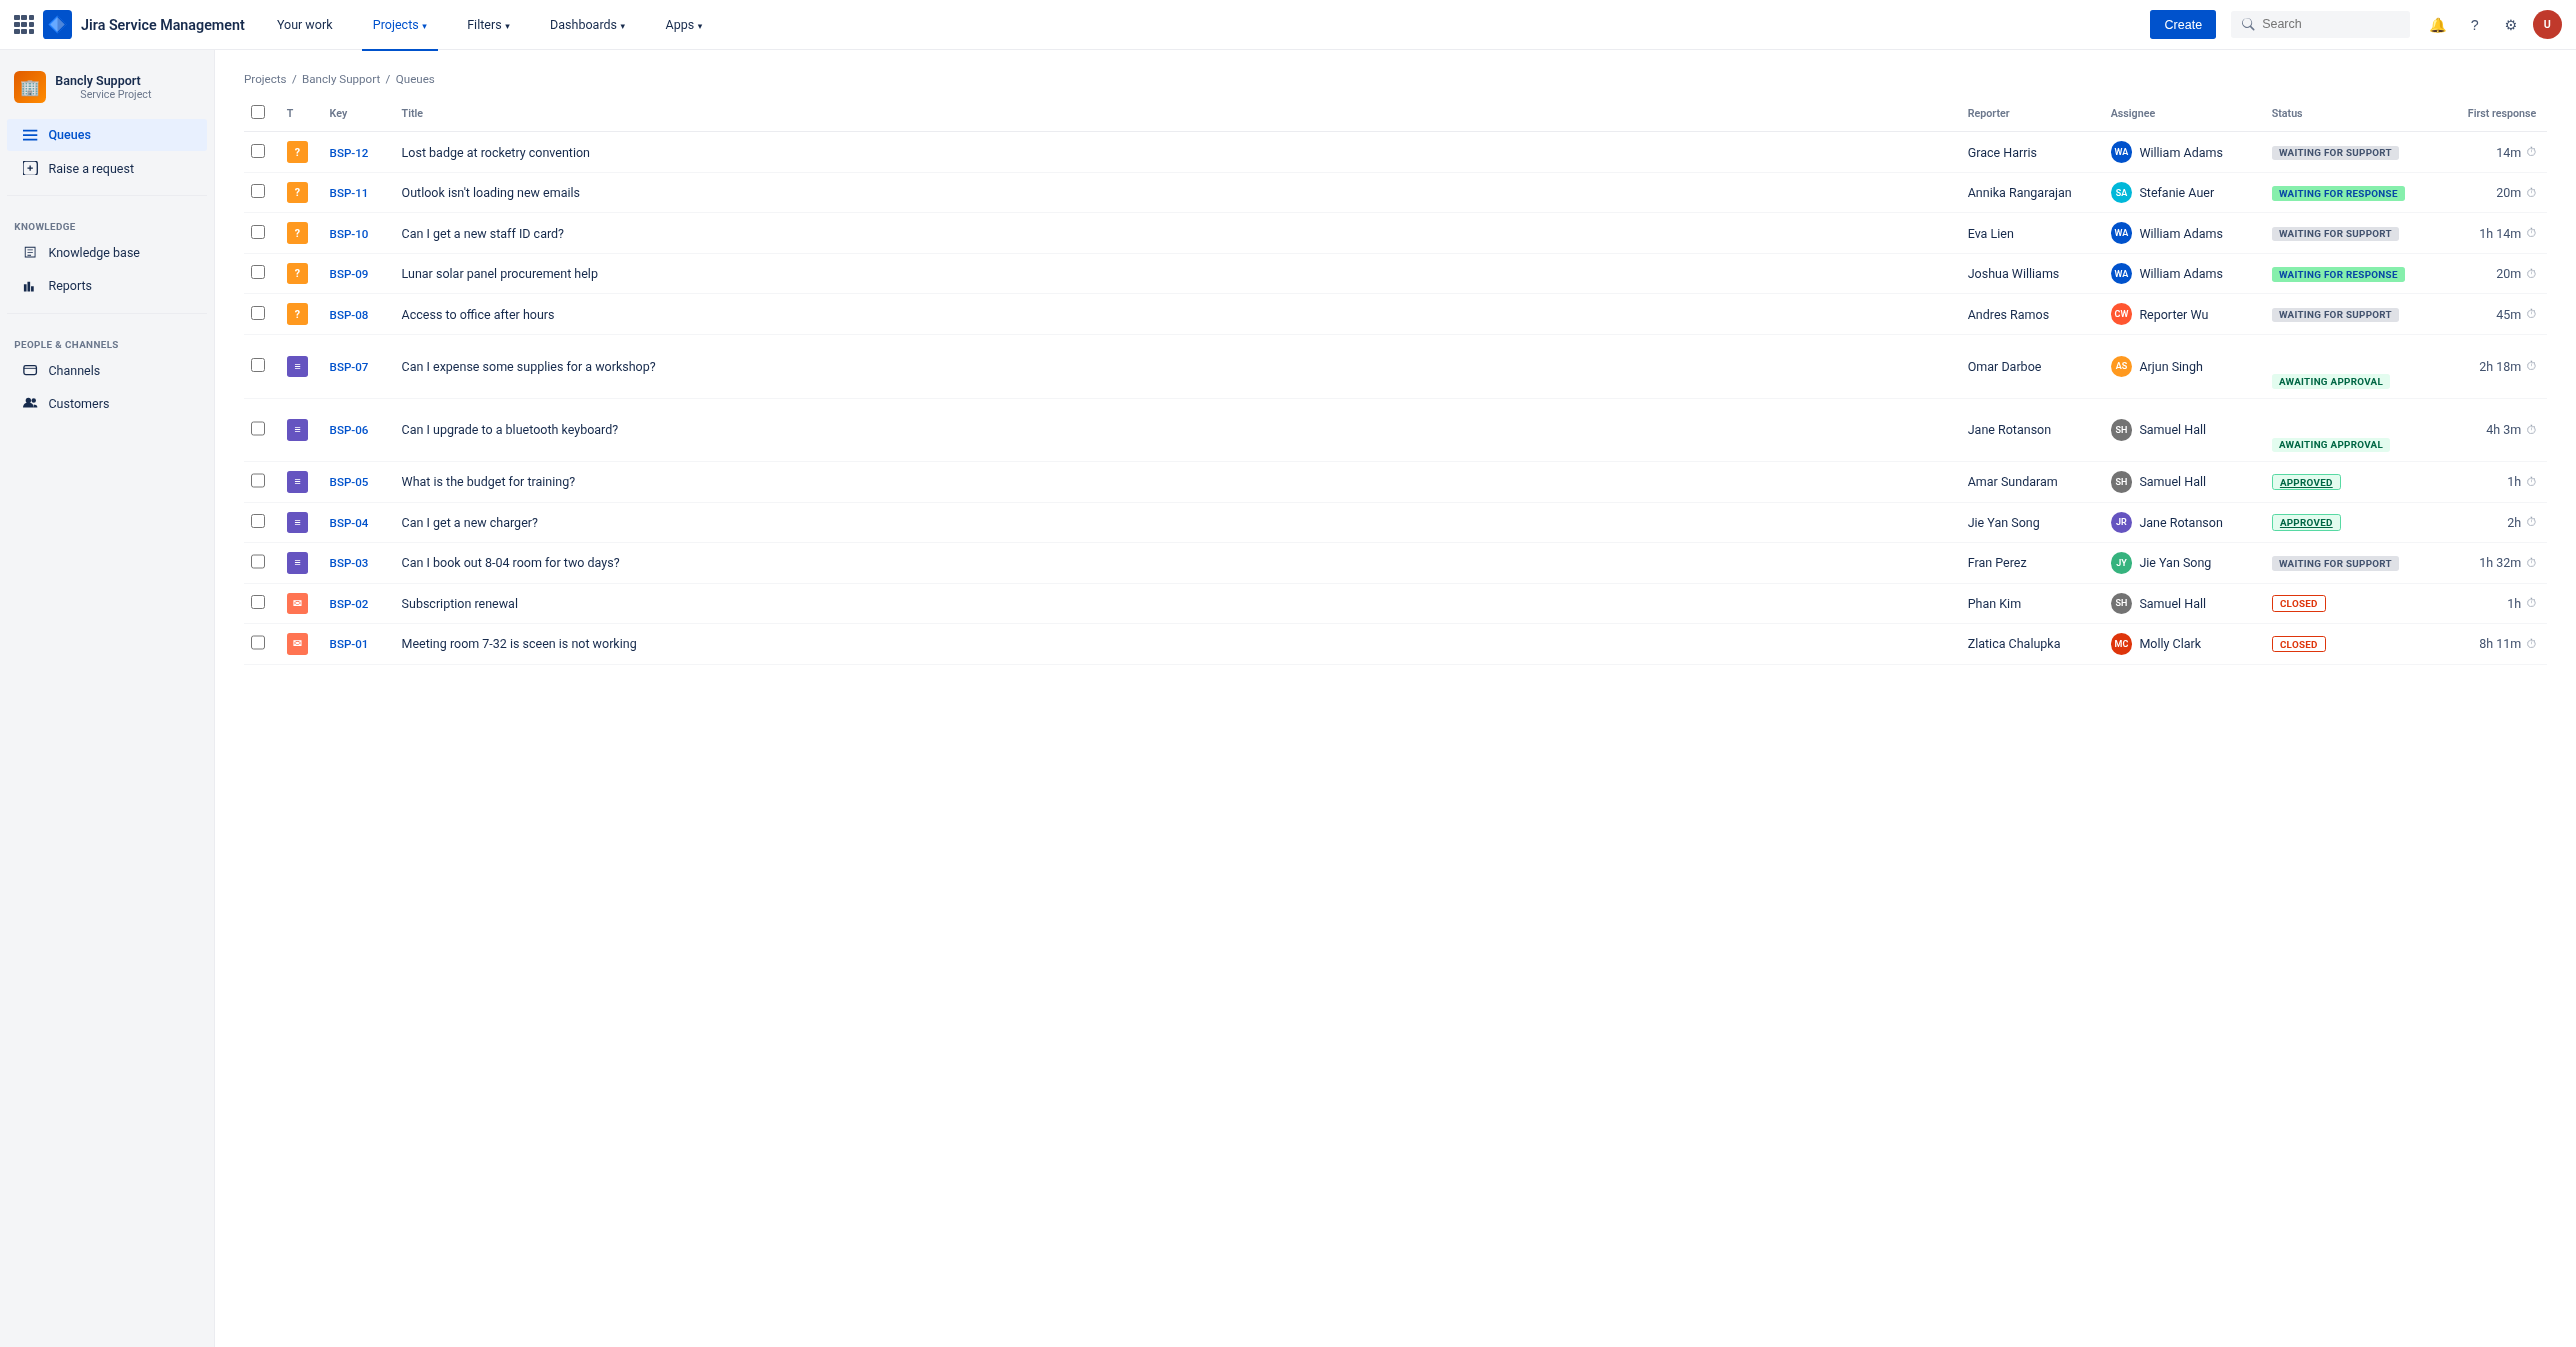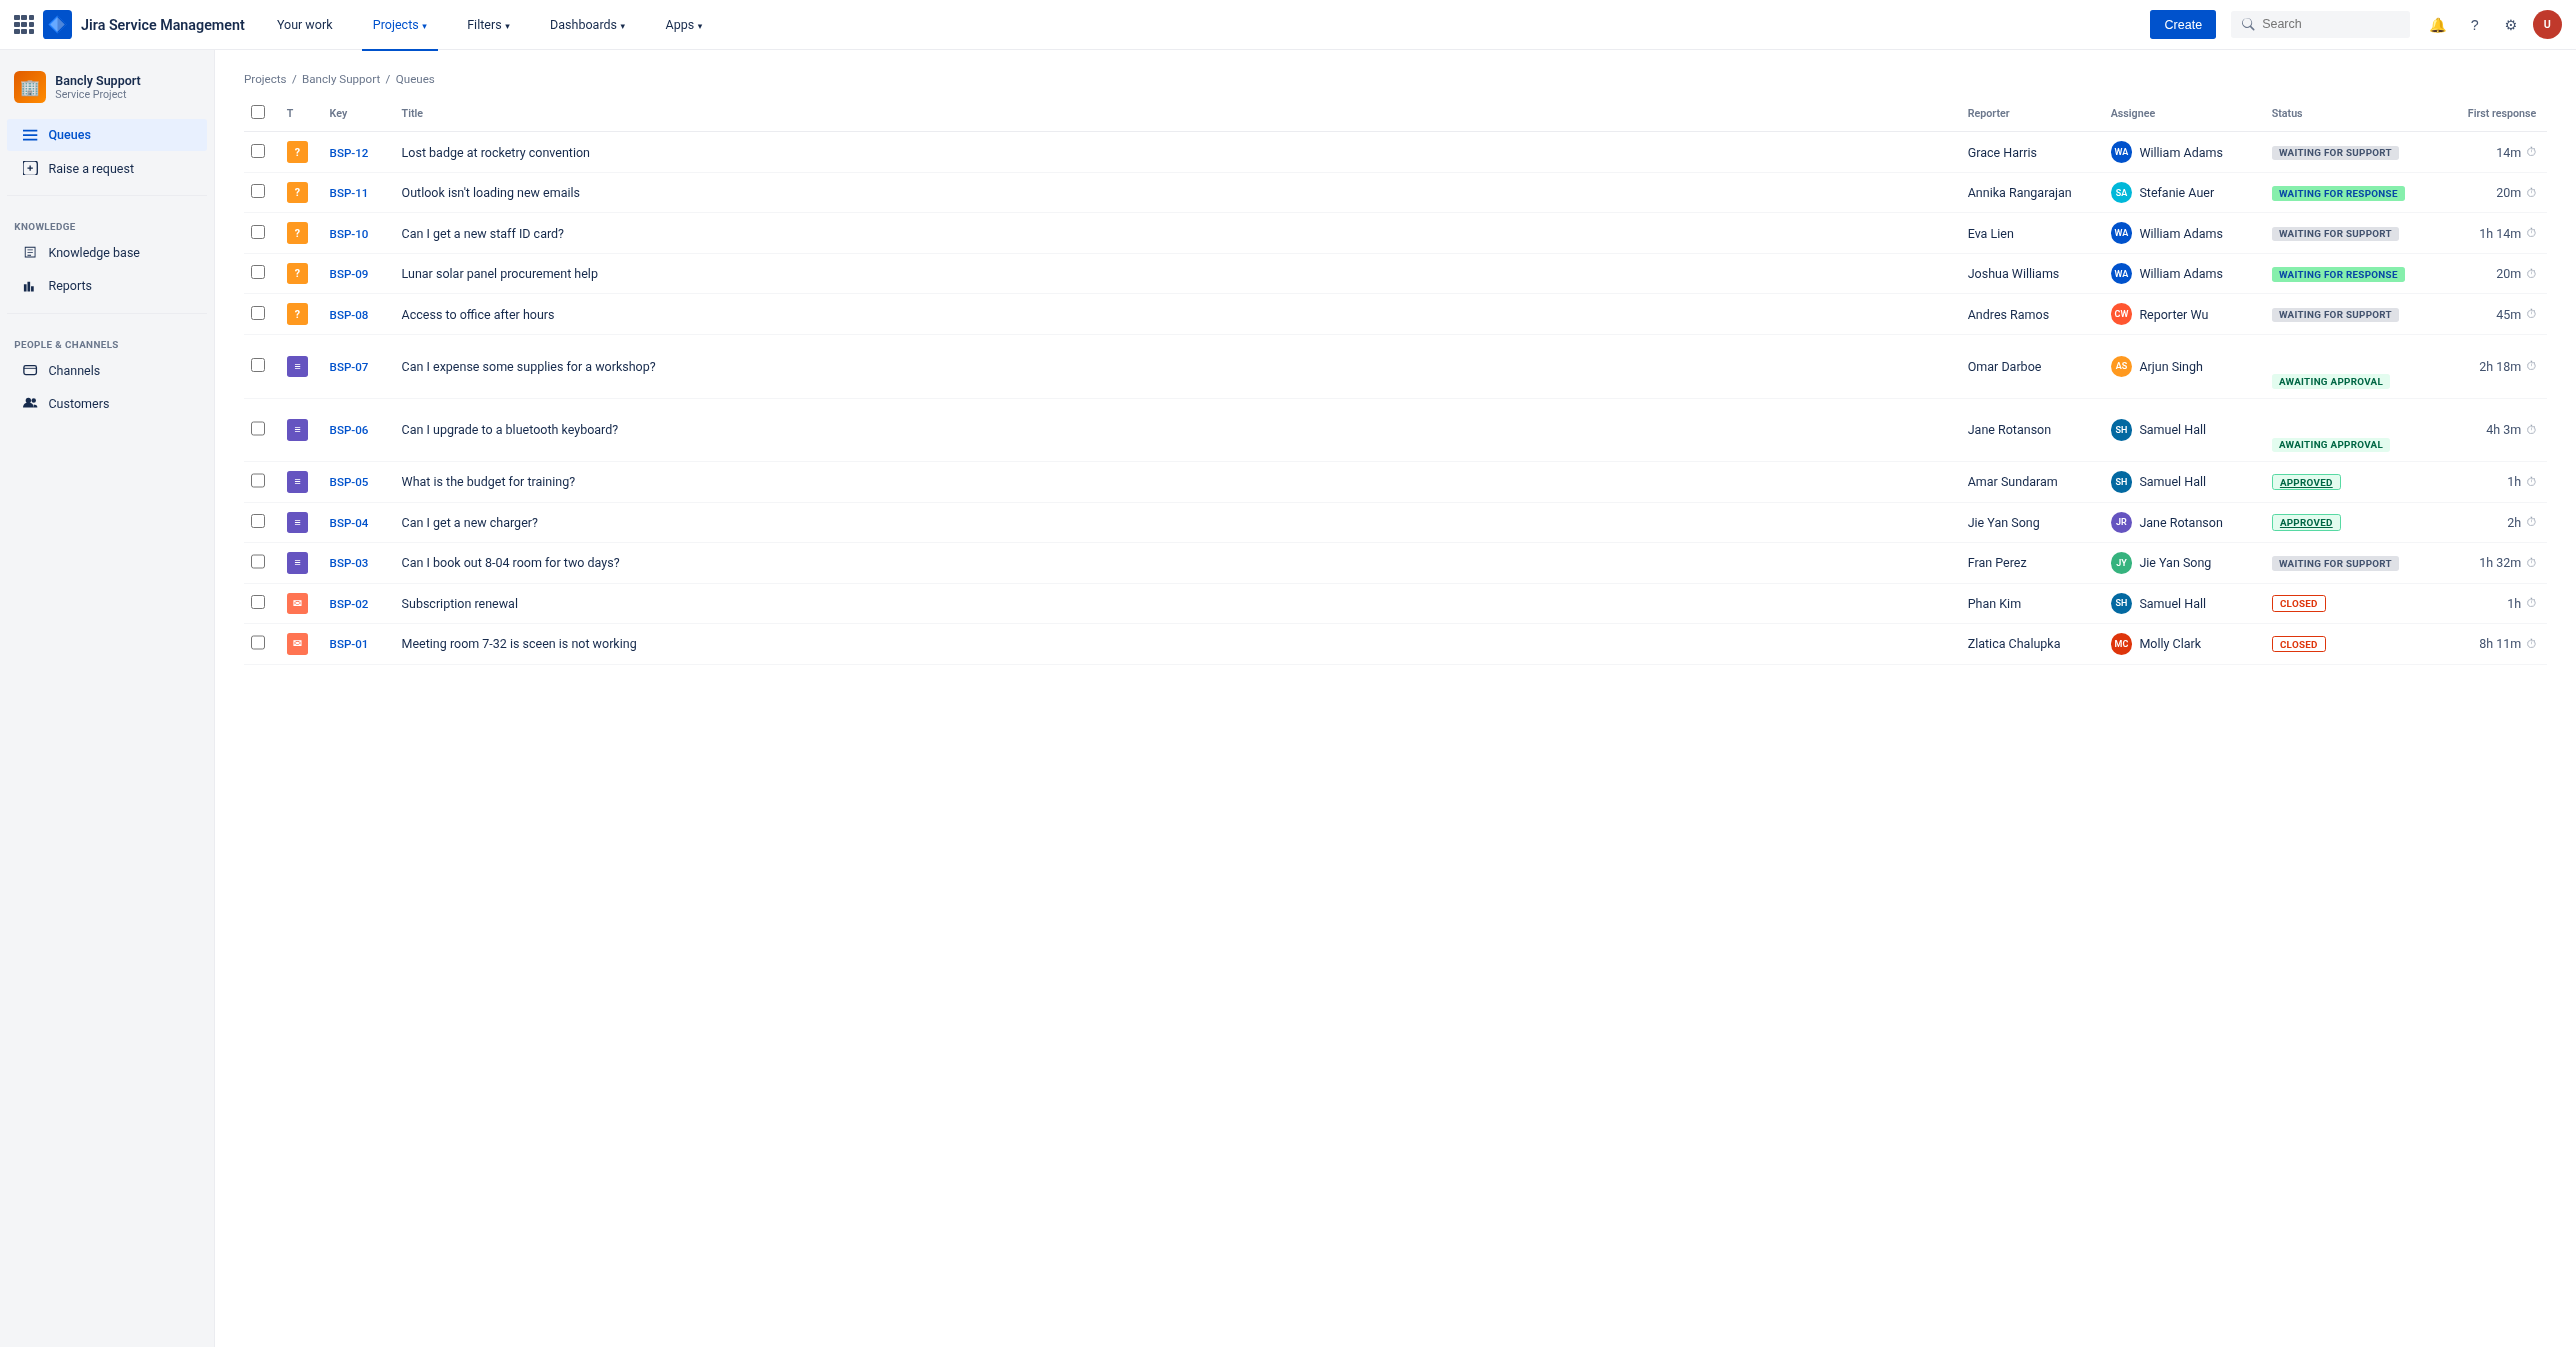--- a/index.html
+++ b/index.html
@@ -58,21 +58,21 @@
       border-right: 0.9px solid #ebecf0; overflow-y: auto; padding: 14.3px 0;
     }
     .sidebar-project { display: flex; align-items: center; gap: 9px; padding: 7.2px 14.3px 14.3px; }
     .sidebar-project-icon {
       width: 32px; height: 32px; border-radius: 5.4px;
       background: linear-gradient(135deg, #e05c00, #ff8b00);
       display: flex; align-items: center; justify-content: center;
       font-size: 16px; color: #fff; font-weight: 700; flex-shrink: 0;
     }
     .sidebar-project-info .project-name { font-size: 12.5px; font-weight: 600; color: #172b4d; }
-    .sidebar-project-info .project-type { font-size: 10.7px; color: #6b778c; }
+    .sidebar-project-info .project-type { font-size: 10.7px; color: #6b778c; margin-left: 25px; }
 
     .sidebar-item {
       display: flex; align-items: center; gap: 9px;
       padding: 7.2px 14.3px; cursor: pointer; color: #172b4d;
       border-radius: 2.7px; margin: 0.9px 7.2px;
     }
     .sidebar-item.active { background: #e8f0fe; color: #0052cc; font-weight: 500; }
     .sidebar-item-icon { width: 18px; height: 18px; display: flex; align-items: center; justify-content: center; flex-shrink: 0; }
     .sidebar-section-label {
       font-size: 9.8px; font-weight: 700; color: #6b778c; text-transform: uppercase;
@@ -146,21 +146,21 @@
     .clock-icon { color: #97a0af; font-size: 12.5px; }
 
     
     .av-blue { background: #0052cc; }
     .av-teal { background: #00b8d9; }
     .av-purple { background: #6554c0; }
     .av-orange { background: #ff991f; }
     .av-green { background: #36b37e; }
     .av-red { background: #de350b; }
     .av-pink { background: #ff5630; }
-    .av-indigo { background: #0369a1; }
+    .av-indigo { background: #737373; }
 
     
     .waffle { display: grid; grid-template-columns: repeat(3,5.4px); grid-template-rows: repeat(3,5.4px); gap: 1.8px; }
     .waffle-dot { width: 5.4px; height: 5.4px; background: #42526e; border-radius: 0.9px; }
 
     
     .chevron::after { content: ' ▾'; font-size: 9px; }
 
     
     .search-icon-svg { width: 14.3px; height: 14.3px; color: #6b778c; }

